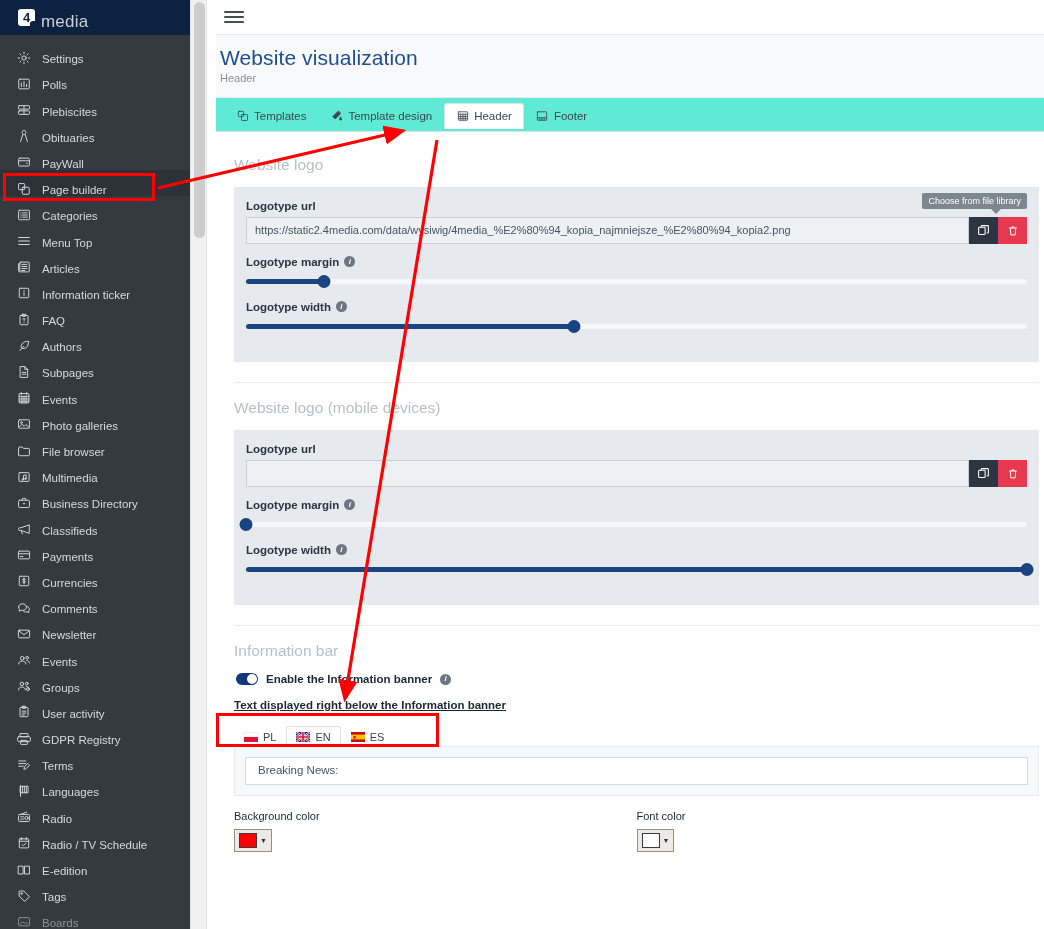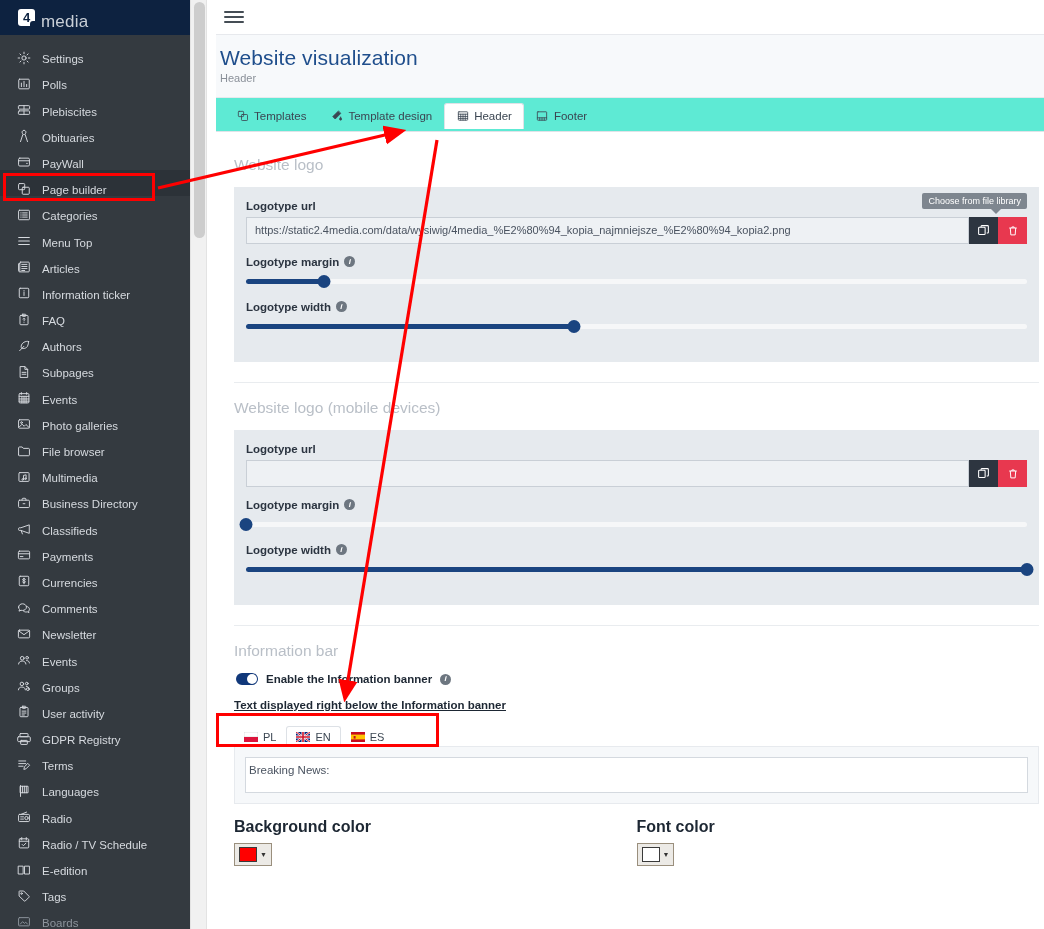--- a/index.html
+++ b/index.html
@@ -251,30 +251,30 @@
   }
   .lang-tab.active { background: #fff; border-color: #dde1e6; border-radius: 3px 3px 0 0; }
   .flag { width: 14px; height: 10px; display:block; }
 
   .lang-body {
     background: #f6f8fa;
     border: 1px solid #e7eaee;
     padding: 10px;
   }
   .txtarea {
-    width: 100%; height: 36px;
+    width: 100%; height: 28px;
     border: 1px solid #d4d9df; background: #fff;
     font-size: 11.5px; color: #4a5360;
-    padding: 6px 3px;
+    padding: 6px 12px;
     font-family: "Liberation Sans", sans-serif;
   }
 
   .color-row { display: flex; margin-top: 14px; }
   .color-col { width: 416px; }
-  .color-label { font-size: 16px; color: #1d2733; font-weight: bold; margin-bottom: 7px; }
+  .color-label { font-size: 11px; color: #1d2733; font-weight: normal; margin-bottom: 7px; }
   .color-picker {
     display: inline-flex; align-items: center; gap: 3px;
     border: 1px solid #9a8f7d; background: #eceae6;
     padding: 3px 4px;
     cursor: pointer;
   }
   .swatch { width: 18px; height: 15px; border: 1px solid #3a3a3a; }
   .caret { font-size: 7px; color: #333; }
 
   

